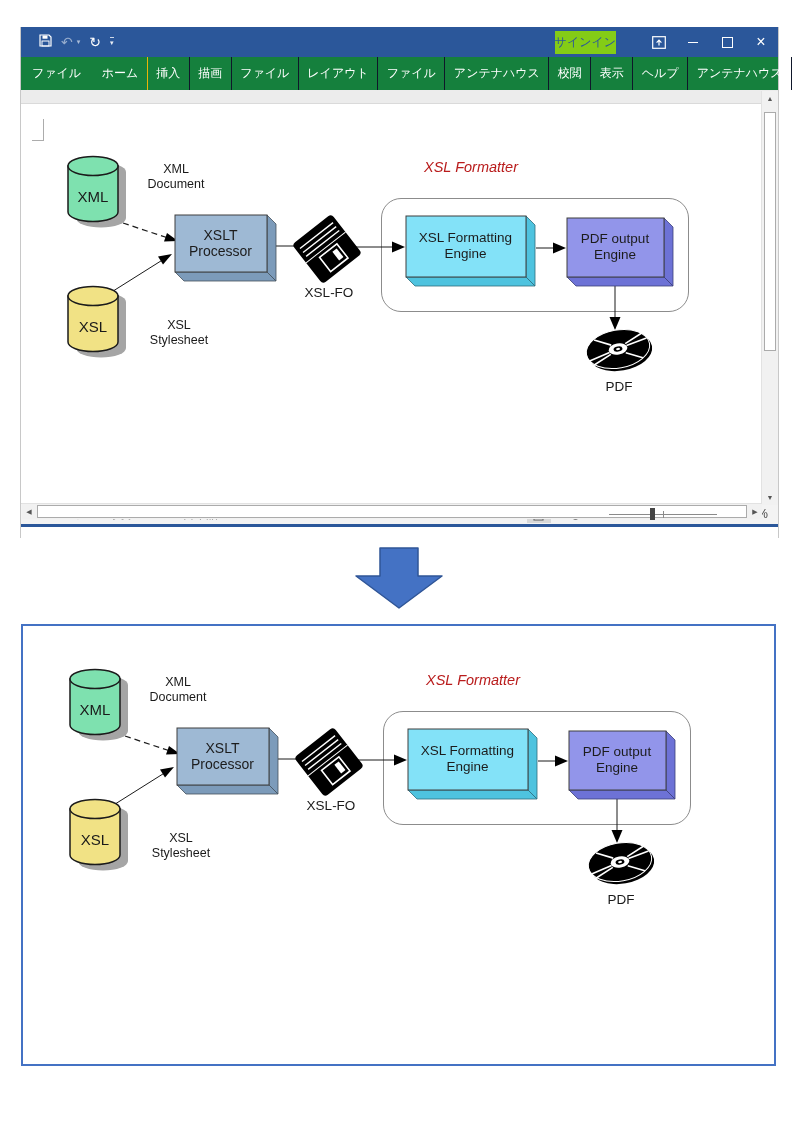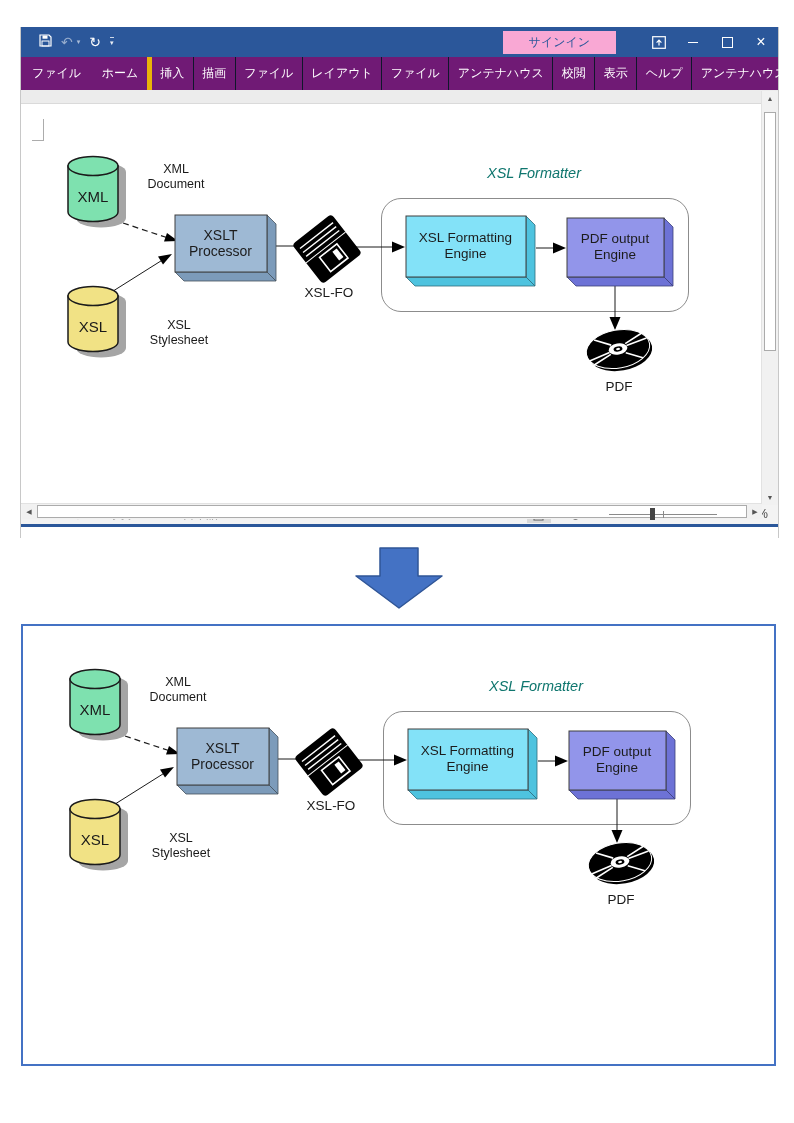--- a/index.html
+++ b/index.html
@@ -9,30 +9,30 @@
   #word-window{position:absolute;left:20px;top:27px;width:757px;height:511px;
     border-left:1px solid #c8c8c8;border-right:1px solid #c8c8c8;background:#fff;}
   .titlebar{height:30px;background:#2B579A;display:flex;align-items:center;color:#fff;position:relative;}
   .qat{display:flex;align-items:center;gap:9px;margin-left:18px;}
   .qat .glyph{font-size:14px;line-height:14px;color:#fff;}
   .qat .dim{opacity:.5;}
   .caret{font-size:7px;opacity:.6;margin-left:-5px;}
   .qat-custom{display:inline-block;font-size:7px;border-top:1.5px solid #dfe6f2;padding-top:1px;opacity:.9;}
   .win-title{position:absolute;left:0;right:0;text-align:center;font-size:12.5px;color:#fff;pointer-events:none;}
   .tb-right{margin-left:auto;display:flex;align-items:center;height:100%;}
-  .signin{background:#f9a8d4;color:#2B579A;font-size:12px;padding:3px 26px;margin-right:26px;cursor:default;}
+  .signin{background:#84cc16;color:#2B579A;font-size:12px;padding:3px 0;margin-right:26px;cursor:default;}
   .winbtn{width:34px;height:100%;display:flex;align-items:center;justify-content:center;color:#fff;}
   .min-glyph{display:inline-block;width:10px;height:0;border-top:1.5px solid #fff;}
   .max-glyph{display:inline-block;width:9px;height:9px;border:1.3px solid #fff;}
   .close-glyph{font-size:16px;line-height:16px;}
   
-  .tabrow{height:33px;background:#701a75;display:flex;align-items:stretch;color:#fff;font-size:12px;}
+  .tabrow{height:33px;background:#15803d;display:flex;align-items:stretch;color:#fff;font-size:12px;}
   .rtab{display:flex;align-items:center;padding:0 8.5px;white-space:nowrap;border-right:1px solid #0f172a;cursor:default;}
   .rtab:first-child{border-right:none;padding:0 12px 0 11px;}
-  .rtab:nth-child(2){border-right:5px solid #eab308;}
+  .rtab:nth-child(2){border-right:1px solid #eab308;}
   .rtab.noline{border-right:none;}
   .ticon{margin-right:4px;display:flex;align-items:center;}
   .strip{height:13px;background:#ECECEC;border-bottom:1px solid #DADADA;}
   
   .doc-area{position:relative;height:399px;background:#fff;overflow:hidden;}
   .crop-mark{position:absolute;left:11px;top:15px;width:11px;height:21px;
     border-right:1px solid #ACACAC;border-bottom:1px solid #ACACAC;}
   
   .vscroll{position:absolute;right:0;top:64px;width:16px;height:414px;background:#F1F1F1;border-left:1px solid #E2E2E2;}
   .vs-btn{height:15px;display:flex;align-items:center;justify-content:center;font-size:7px;color:#555;}
@@ -54,22 +54,22 @@
   .zs-tick{position:absolute;left:50%;top:4px;width:1.5px;height:7px;background:#8A8A8A;}
   .zs-thumb{position:absolute;left:38%;top:1px;width:5px;height:12px;background:#444;}
   .accent{height:3px;background:#2B579A;}
   
   .dg{position:absolute;width:655px;height:245px;}
   .dg-label{position:absolute;color:#1a1a1a;text-align:center;font-size:12.5px;line-height:14.5px;}
   .dg-box-text{position:absolute;display:flex;flex-direction:column;align-items:center;justify-content:center;
     color:#1c1c1c;font-size:13.5px;line-height:16.5px;text-align:center;}
   .formatter-box{position:absolute;left:337px;top:45px;width:306px;height:112px;
     border:1.3px solid #8C8C8C;border-radius:20px;background:transparent;}
-  .formatter-title{position:absolute;left:380px;top:12px;width:220px;text-align:center;
-    font-style:italic;font-size:14.5px;color:#0f766e;}
+  .formatter-title{position:absolute;left:380px;top:6px;width:220px;
+    font-style:italic;font-size:14.5px;color:#b91c1c;}
   
   #big-arrow{position:absolute;left:354px;top:547px;}
   #render-box{position:absolute;left:21px;top:624px;width:751px;height:438px;border:2px solid #4472C4;background:#fff;}
 </style>
 </head>
 <body>
 
 <div id="word-window">
 
   <div class="titlebar">

